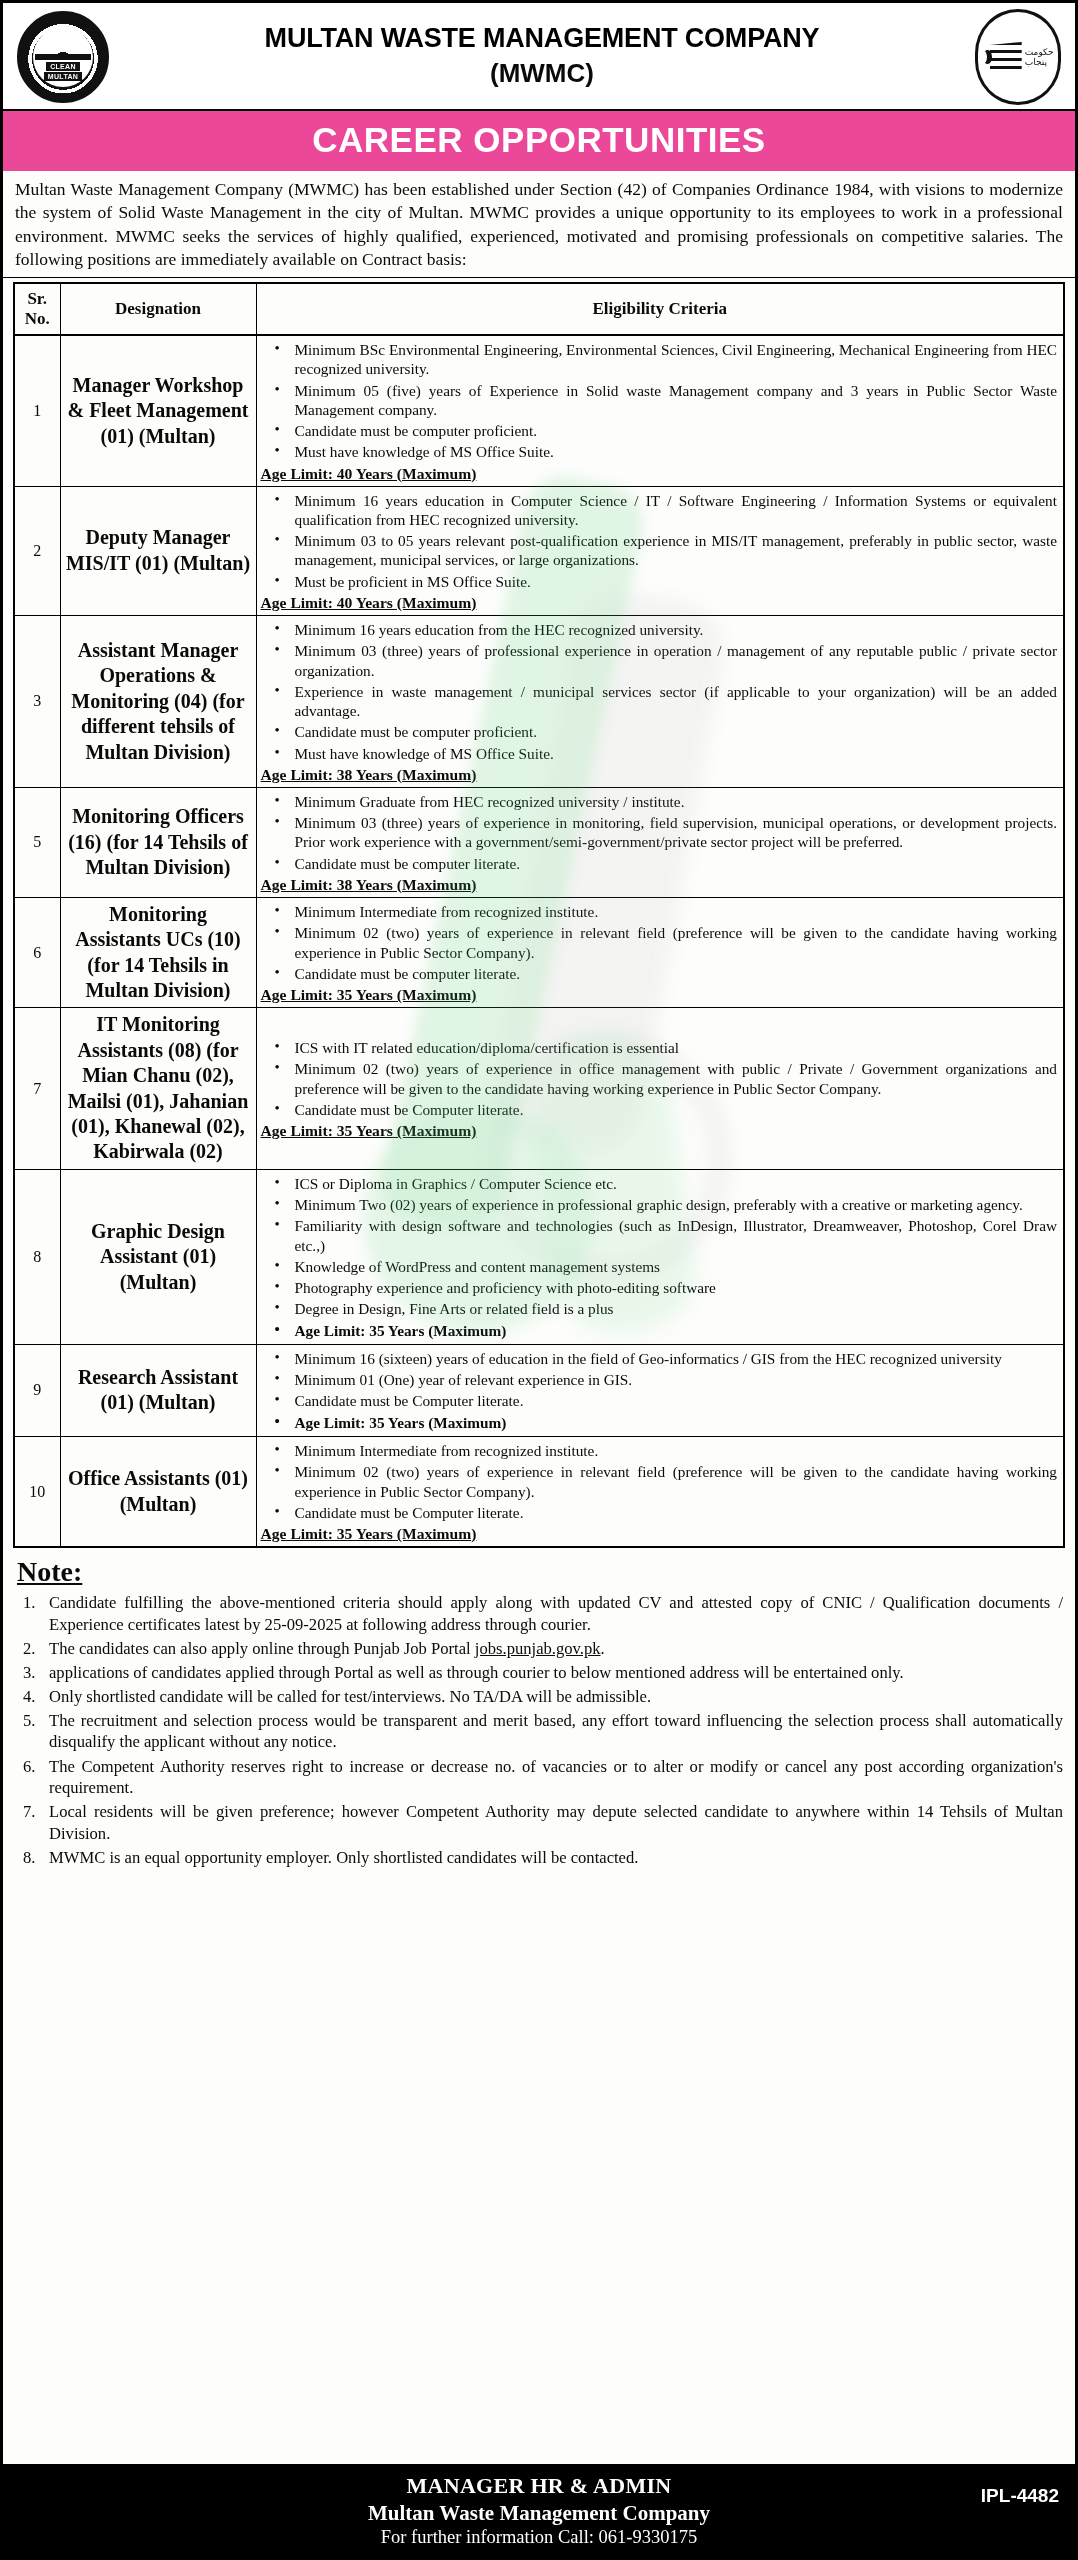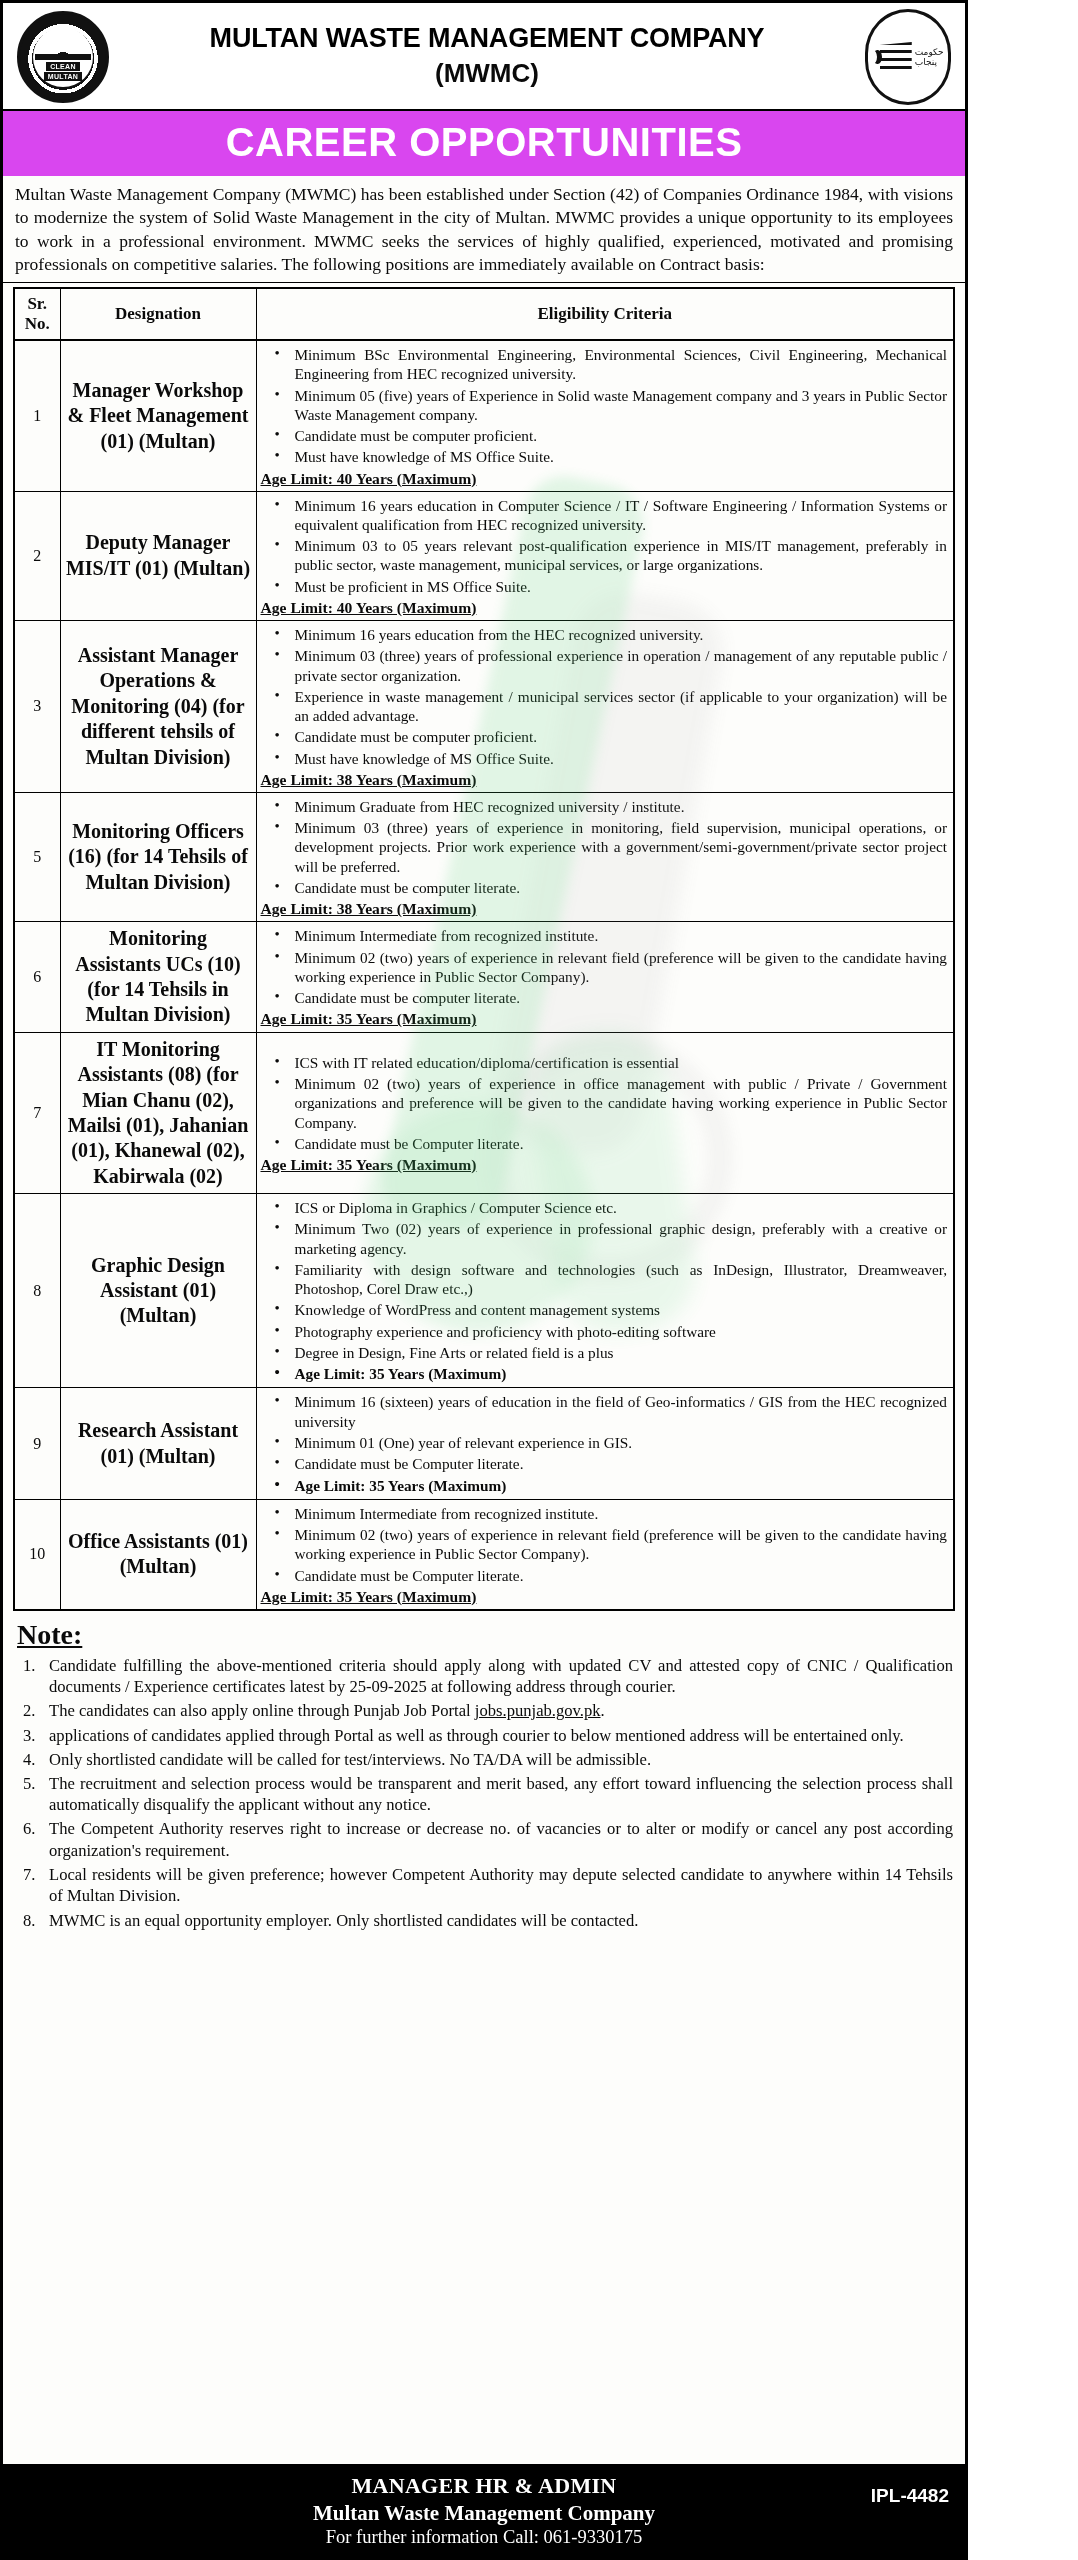--- a/index.html
+++ b/index.html
@@ -5,21 +5,21 @@
   * { box-sizing: border-box; }
   html, body { margin:0; padding:0; }
   body {
     width:1078px; height:2560px;
     background:#ffffff;
     font-family:"Liberation Serif", serif;
     color:#0a0a0a;
     overflow:hidden;
   }
   .ad {
-    width:968px; height:2560px;
+    width:1078px; height:2560px;
     border:3px solid #000;
     background:#fdfdfb;
     position:relative;
     display:flex; flex-direction:column;justify-content:space-between;
   }
 
   
   .masthead {
     display:flex; align-items:center; justify-content:space-between;
     padding:6px 14px 4px 14px;
@@ -83,24 +83,24 @@
     background:
       repeating-linear-gradient(to bottom,#111 0 3px,transparent 3px 8px);
     clip-path: polygon(0 10%,100% 0,100% 95%,0 100%);
   }
   .govseal .urdu{
     font-size:9px; color:#111; font-family:"DejaVu Sans", sans-serif;
   }
 
   
   .banner {
-    background:#d946ef; color:#fff;
+    background:#ec4899; color:#fff;
     text-align:center;
     font-family:"Liberation Sans", sans-serif;
-    font-weight:bold; font-size:40px; letter-spacing:.5px;
+    font-weight:bold; font-size:35px; letter-spacing:.5px;
     padding:9px 0 11px 0;
   }
 
   
   .intro {
     padding:7px 12px 6px 12px;
     font-size:17.5px;
     line-height:1.33;
     text-align:justify;
     border-bottom:1px solid #000;

